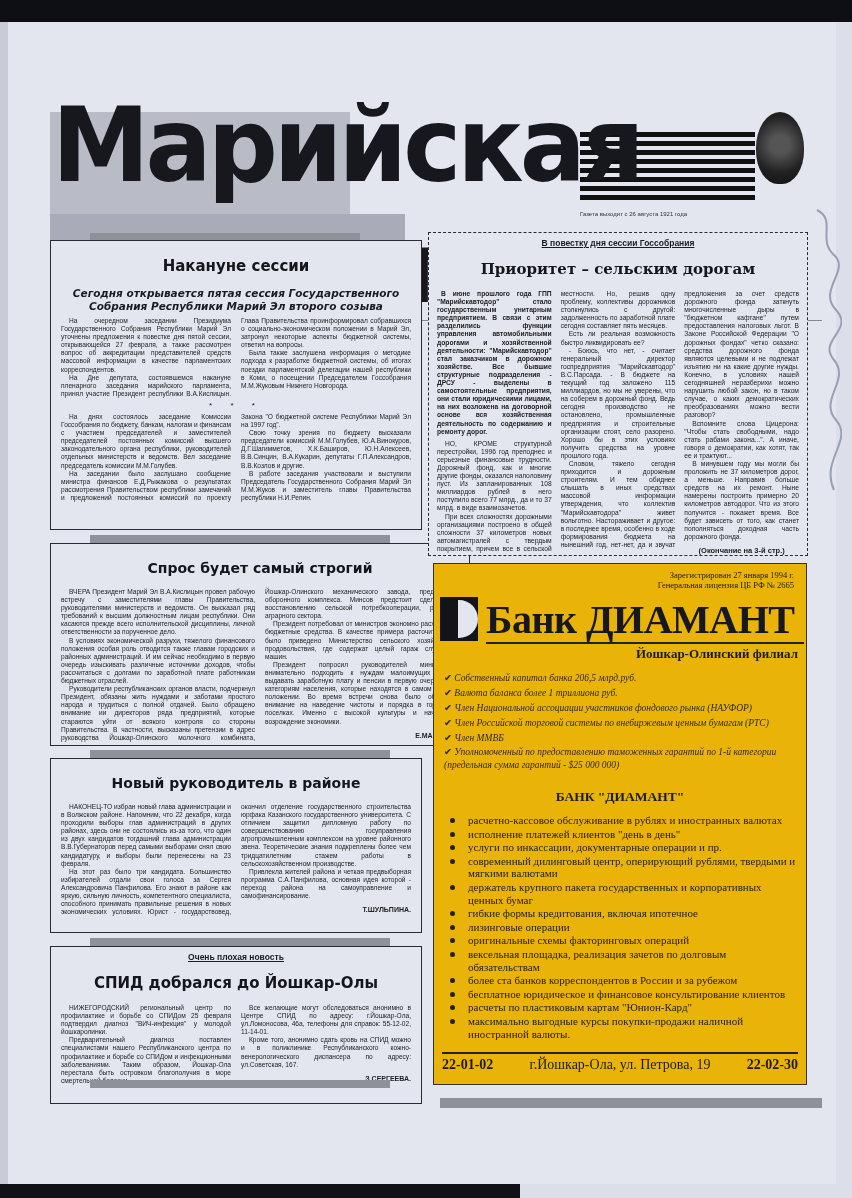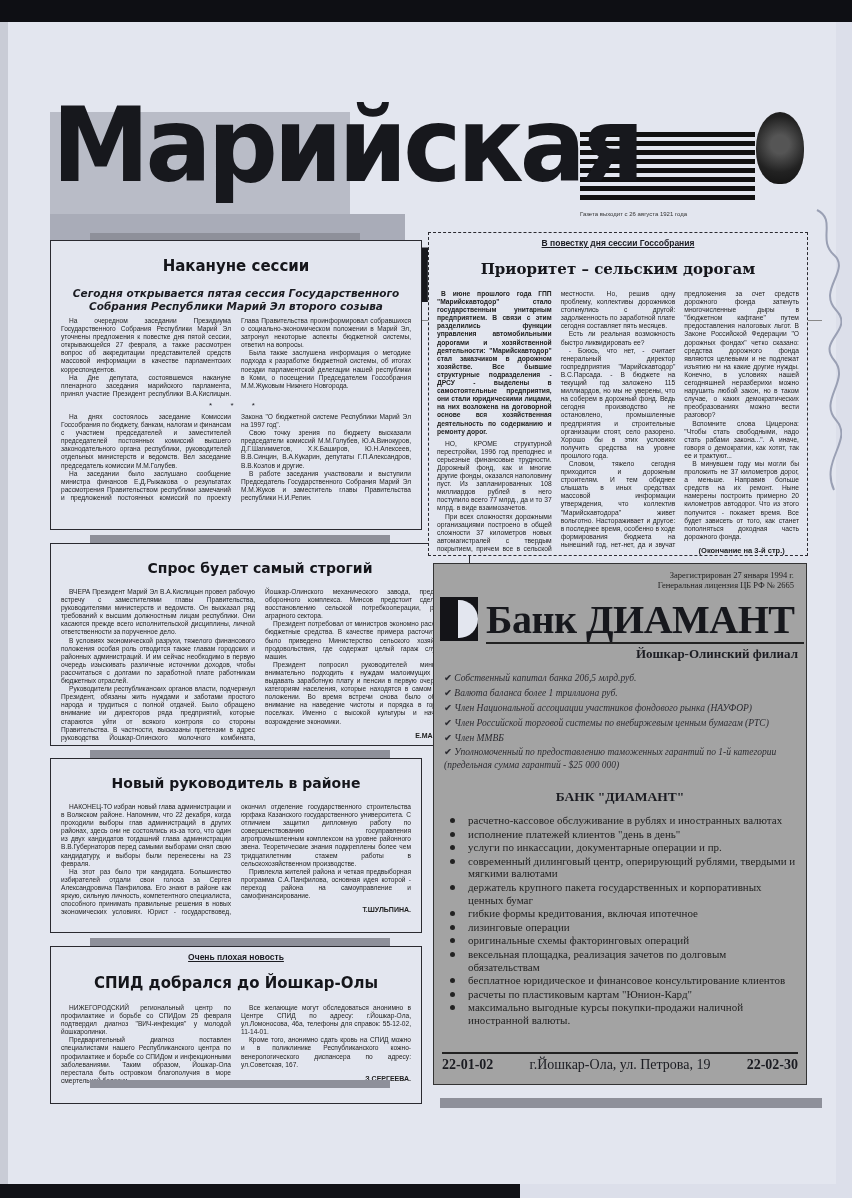--- a/index.html
+++ b/index.html
@@ -41,21 +41,21 @@
   .sub-art { font-family:"DejaVu Sans", sans-serif; font-style:italic; font-weight:bold; text-align:center; font-size:10.5px; line-height:13px; margin:2px 0 4px; }
   .cols2 { column-count:2; column-gap:10px; font-size:6.6px; line-height:8.1px; text-align:justify; color:#222; }
   .cols3 { column-count:3; column-gap:9px; font-size:6.6px; line-height:8.1px; text-align:justify; color:#222; }
   .cols2 p, .cols3 p { margin:0; text-indent:8px; }
   .bold-p { font-weight:bold; }
   .sign { text-align:right; font-weight:bold; font-size:7px; margin-top:6px; }
   .kicker { text-align:center; font-size:8.5px; font-weight:bold; text-decoration:underline; margin:2px 0 2px; }
   .stars { text-align:center; font-size:8px; letter-spacing:8px; margin:3px 0; }
 
   
-  .bank { position:absolute; left:433px; top:563px; width:372px; height:520px; border:1.5px solid #333; background:#a3a3a3; }
+  .bank { position:absolute; left:433px; top:563px; width:372px; height:520px; border:1.5px solid #333; background:#eab308; }
   .bank-reg { position:absolute; right:12px; top:6px; text-align:right; font-family:"Liberation Serif", serif; font-size:8.5px; line-height:10px; color:#222; }
   .bank-logo { position:absolute; left:6px; top:33px; width:38px; height:44px; background:#141418; }
   .bank-logo::after { content:""; position:absolute; left:18px; top:3px; width:20px; height:38px; border-radius:0 22px 22px 0; background:#e3e6ef; }
   .bank-name { position:absolute; left:52px; top:36px; font-family:"Liberation Serif", serif; font-weight:bold; font-size:40px; letter-spacing:-0.5px; color:#17181d; line-height:1; }
   .bank-rule { position:absolute; left:52px; top:78px; width:318px; height:2px; background:#222; }
   .bank-branch { position:absolute; right:8px; top:82px; font-family:"Liberation Serif", serif; font-weight:bold; font-size:13px; }
   .bank-checks { position:absolute; left:10px; top:107px; width:355px; font-family:"Liberation Serif", serif; font-style:italic; font-size:9.5px; line-height:15px; color:#2a2a30; }
   .bank-checks div::before { content:"✔ "; font-style:normal; }
   .bank-h { position:absolute; left:0; width:372px; top:225px; text-align:center; font-family:"Liberation Serif", serif; font-weight:bold; font-size:13.5px; }
   .bank-list { position:absolute; left:12px; top:250px; width:350px; margin:0; padding:0; list-style:none; font-family:"Liberation Serif", serif; font-size:11px; line-height:12.6px; color:#222; }
@@ -190,20 +190,21 @@
   <ul class="bank-list">
     <li>расчетно-кассовое обслуживание в рублях и иностранных валютах</li>
     <li>исполнение платежей клиентов "день в день"</li>
     <li>услуги по инкассации, документарные операции и пр.</li>
     <li>современный дилинговый центр, оперирующий рублями, твердыми и мягкими валютами</li>
     <li>держатель крупного пакета государственных и корпоративных ценных бумаг</li>
     <li>гибкие формы кредитования, включая ипотечное</li>
     <li>лизинговые операции</li>
     <li>оригинальные схемы факторинговых операций</li>
     <li>вексельная площадка, реализация зачетов по долговым обязательствам</li>
+    <li>более ста банков корреспондентов в России и за рубежом</li>
     <li>бесплатное юридическое и финансовое консультирование клиентов</li>
     <li>расчеты по пластиковым картам "Юнион-Кард"</li>
     <li>максимально выгодные курсы покупки-продажи наличной иностранной валюты.</li>
   </ul>
   <div class="bank-footline"></div>
   <div class="bank-foot">
     <b>22-01-02</b>
     <span>г.Йошкар-Ола, ул. Петрова, 19</span>
     <b>22-02-30</b>
   </div>

